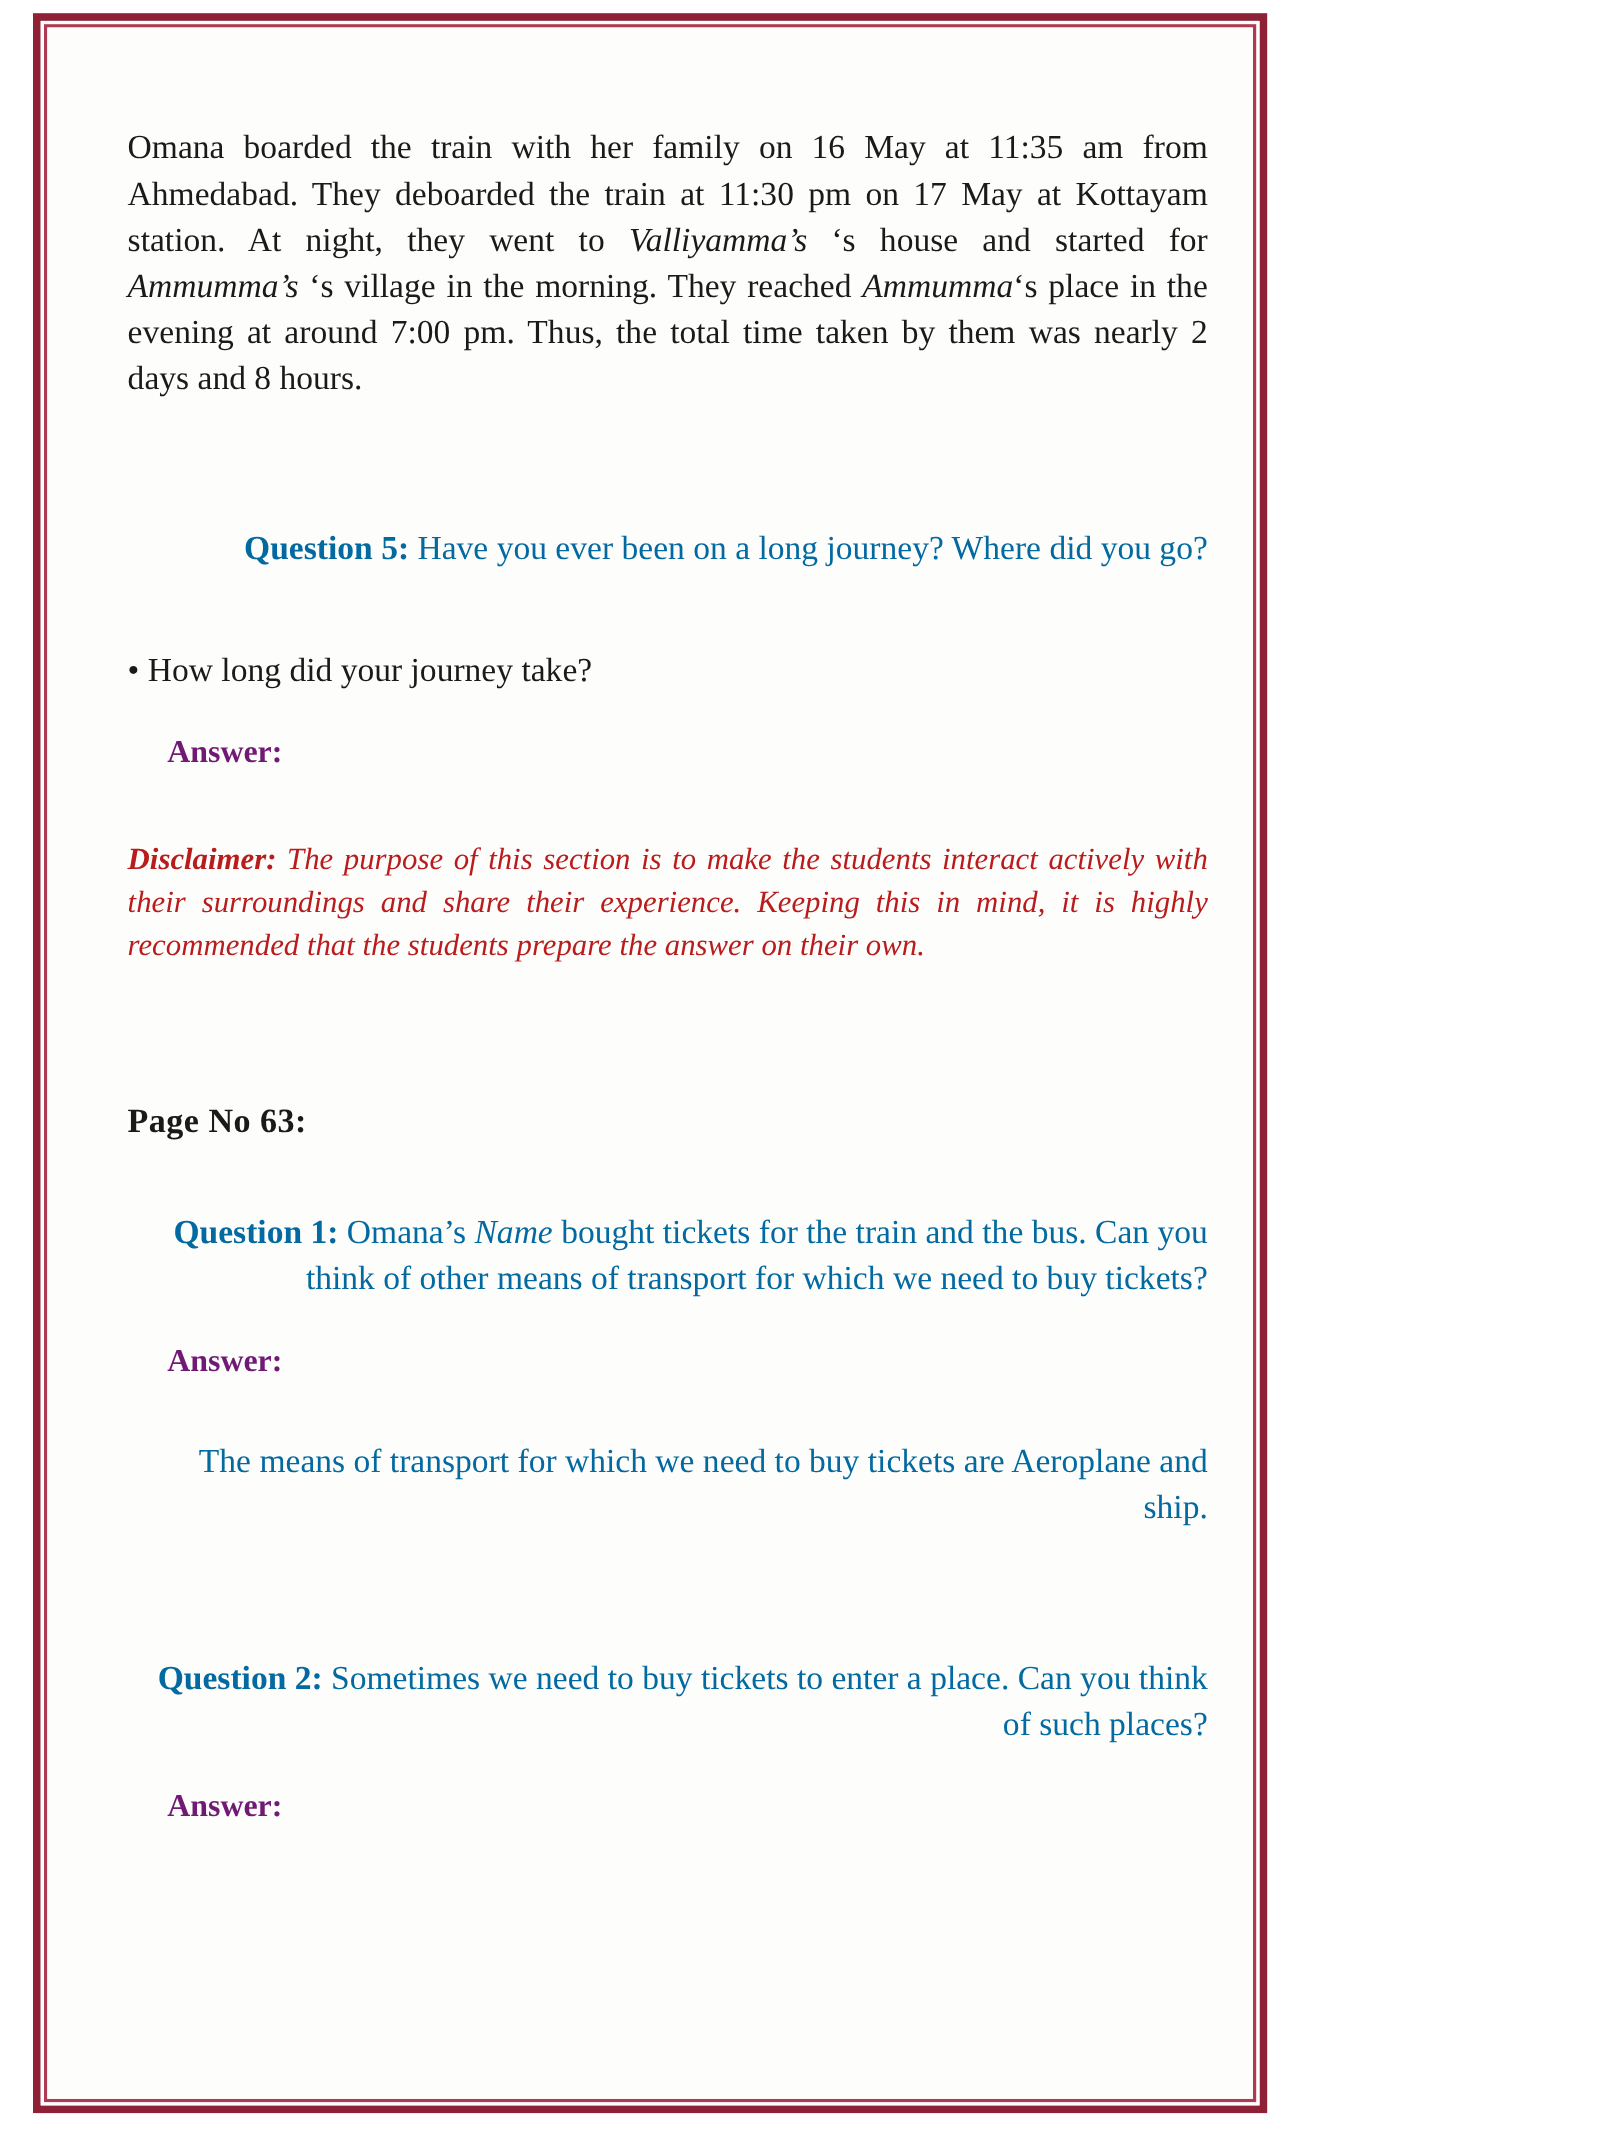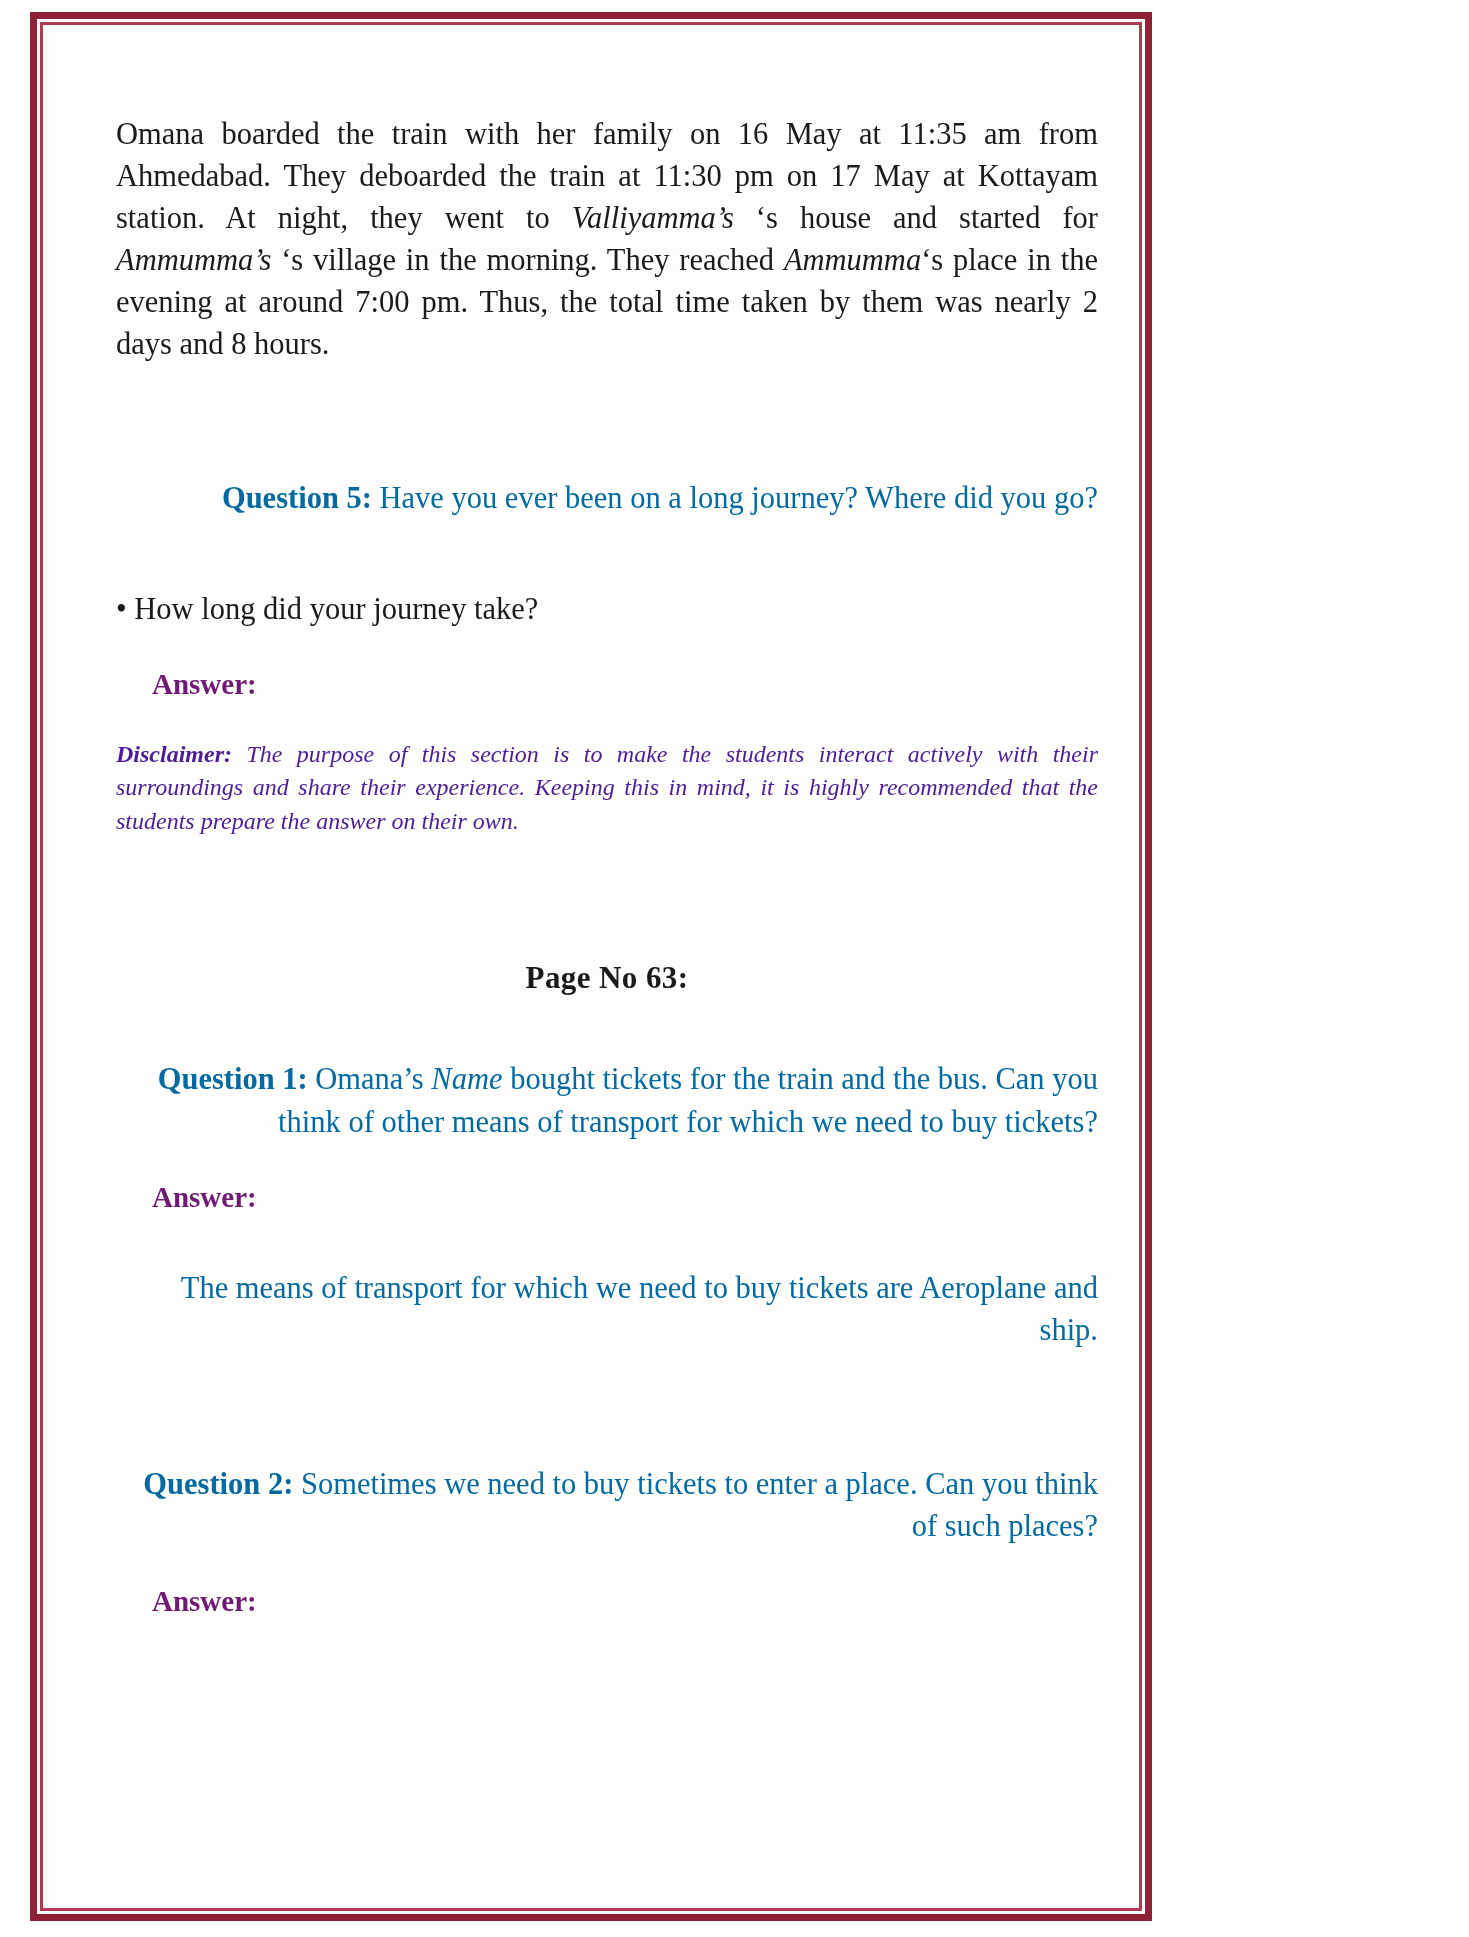--- a/index.html
+++ b/index.html
@@ -93,34 +93,34 @@
     text-align: left;
   }
   .answer-label {
     font-size: 29px;
     line-height: 1.38;
     font-weight: bold;
     color: #701a75;
     margin-left: 36px;
   }
   .disclaimer {
-    font-size: 24px;
+    font-size: 28px;
     line-height: 1.40;
     font-style: italic;
-    color: #4c1d95;
+    color: #b91c1c;
     text-align: justify;
+    margin-top: 24px;
   }
   .disclaimer .dlabel {
     font-weight: bold;
     font-style: italic;
   }
   .page-heading {
     font-size: 31px;
     font-weight: bold;
-    text-align: center;
     color: #1a1a1a;
     letter-spacing: 0.4px;
   }
   .qblock {
     font-size: 30.5px;
     line-height: 1.38;
     color: #0369a1;
     text-align: right;
     margin-top: 16px;
   }

